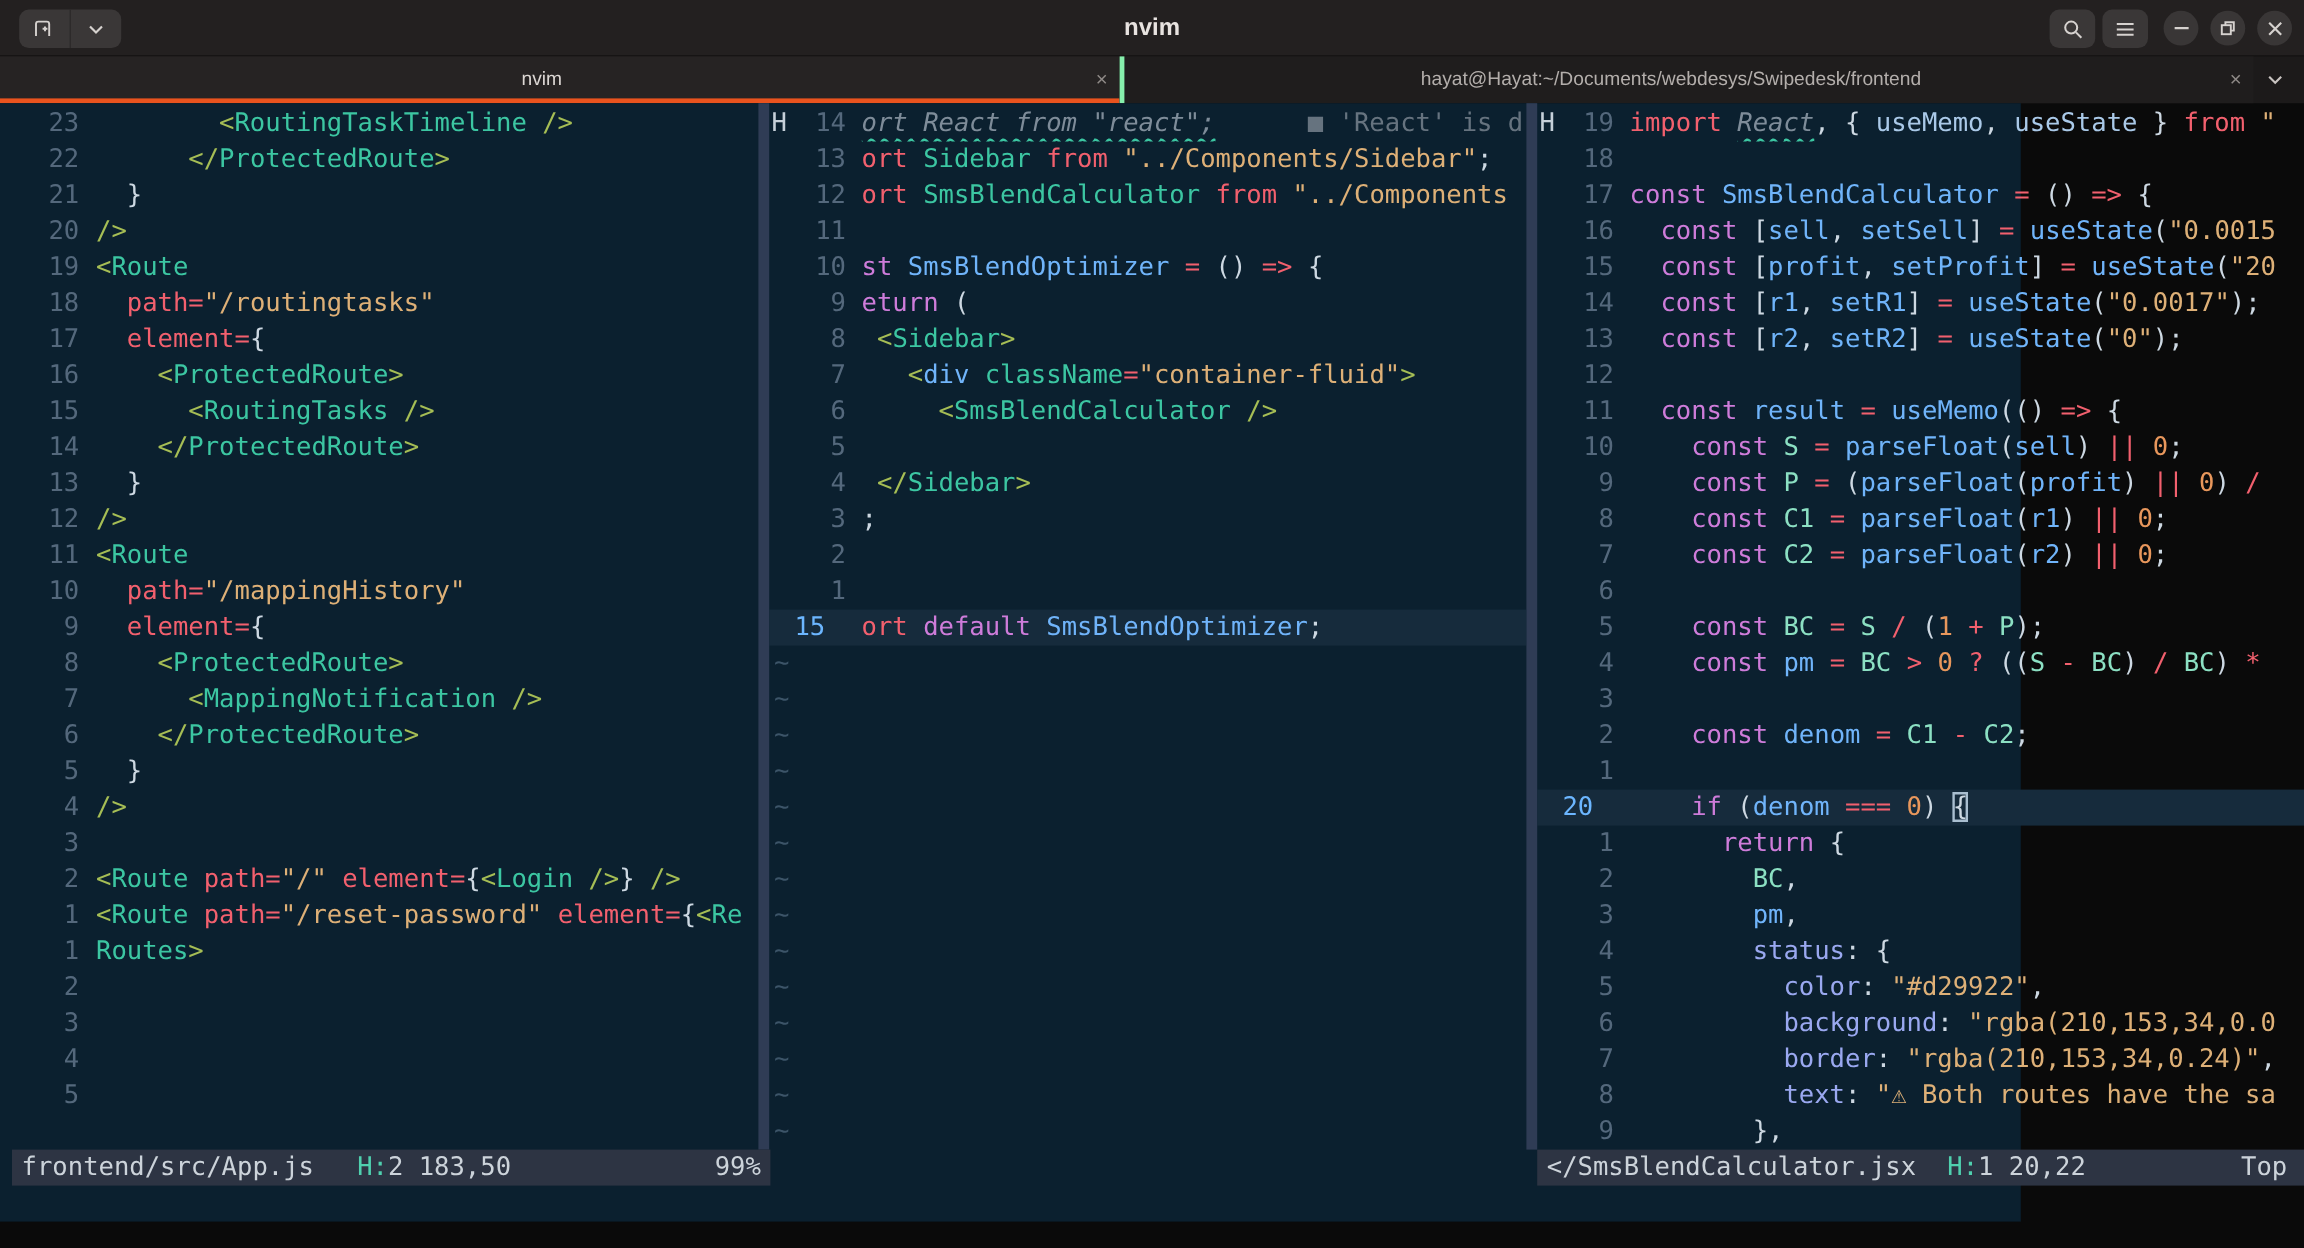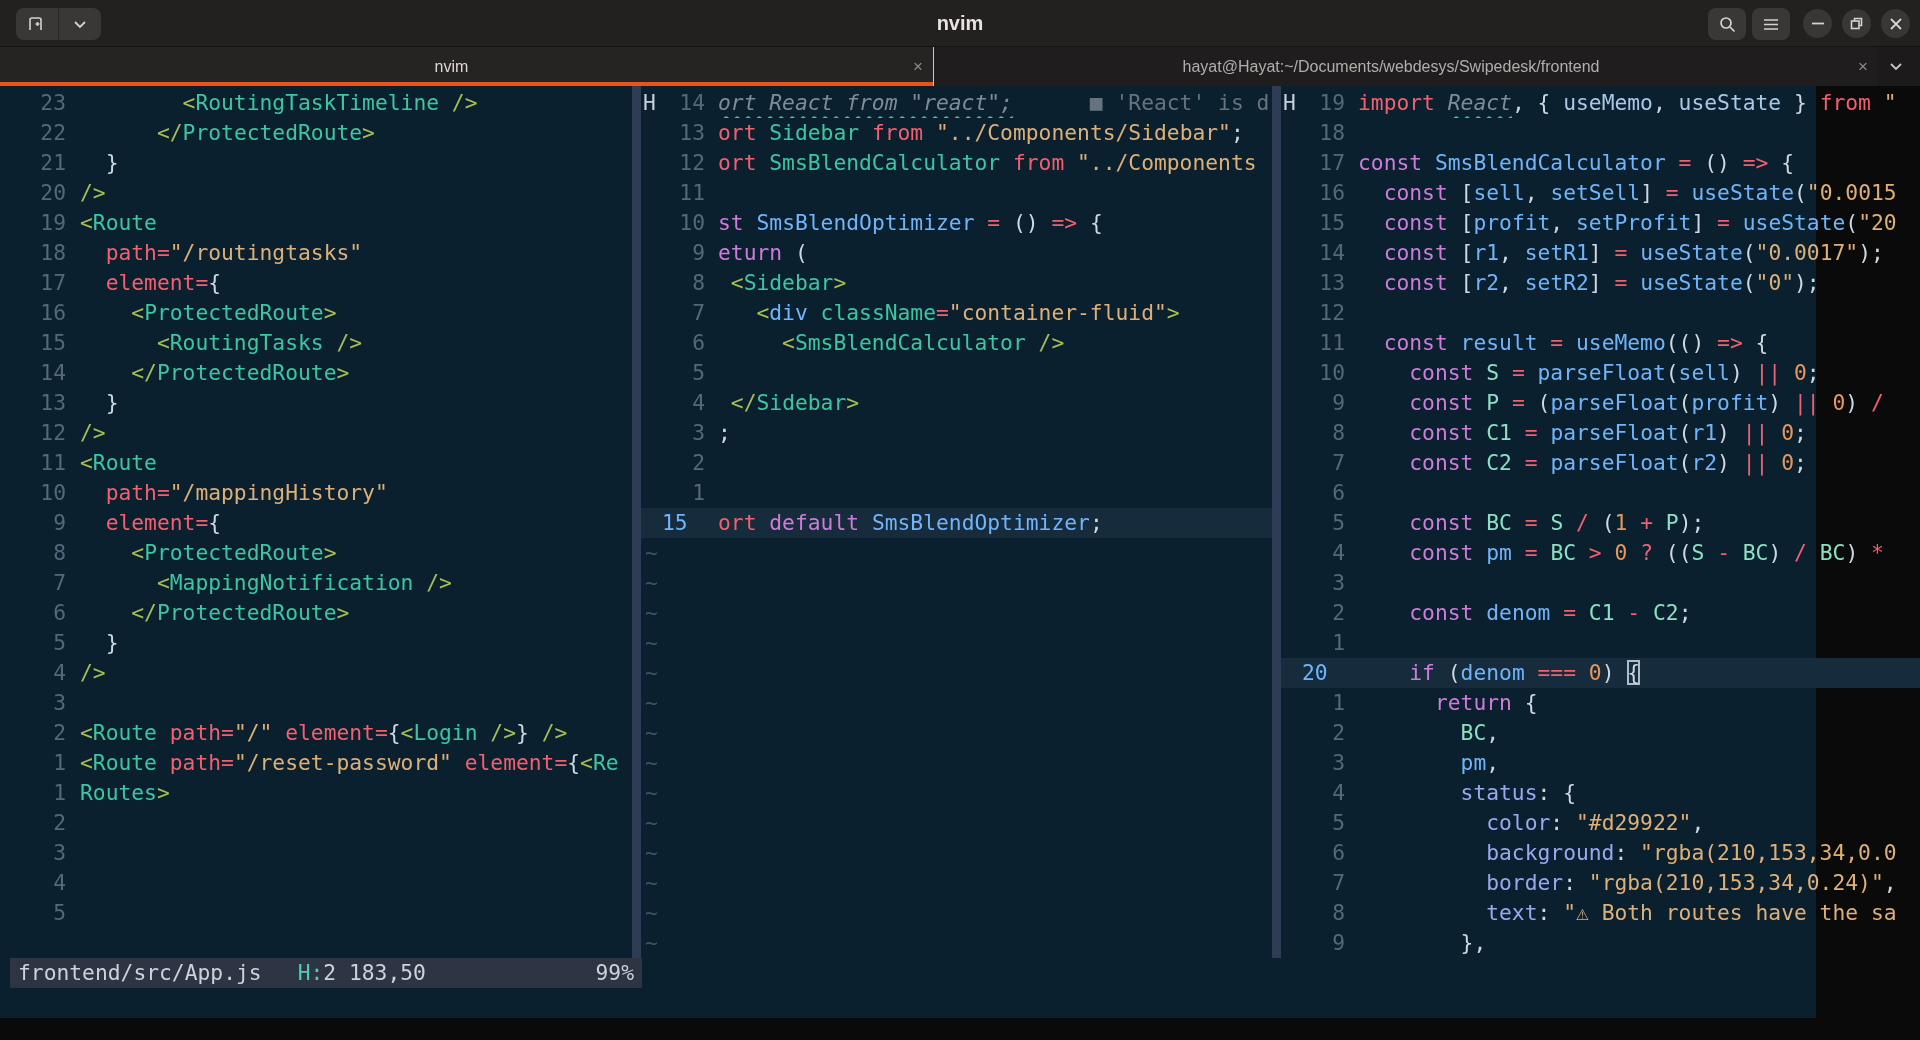--- a/index.html
+++ b/index.html
@@ -34,34 +34,34 @@
     color:#d6d2cf;
   }
   .tabbar {
     position:absolute; left:0; top:47px; width:1920px; height:39px;
     background:var(--tabbar); font-family:"Liberation Sans", sans-serif;
   }
   .tab { position:absolute; top:0; height:39px; display:flex; align-items:center; }
   .tab .tab-label { flex:1; text-align:center; font-size:16px; white-space:nowrap; overflow:hidden; }
   .tab.active { background:var(--tabactive); }
   .tab.active .tab-label { color:#dcd7d4; }
-  .tab.inactive { background:var(--tabinactive); border-left:1px solid #86efac; }
+  .tab.inactive { background:var(--tabinactive); border-left:4px solid #86efac; }
   .tab.inactive .tab-label { color:#b3aeab; }
   .tab .tab-close { width:30px; color:#8f8a87; font-size:17px; text-align:center; cursor:default; }
   .tab.active::after {
     content:""; position:absolute; left:0; bottom:0; width:100%; height:4px;
     background:var(--accent);
   }
   .tabbar-chevron {
     position:absolute; right:6px; top:0; height:39px; width:36px;
     display:flex; align-items:center; justify-content:center; color:#c9c4c1;
   }
   
   .nvim {
-    position:absolute; left:0; top:86px; width:1816px; height:932px;
+    position:absolute; left:0; top:86px; width:1684px; height:932px;
     background:var(--bg);
     text-decoration:underline;
   }
   .pane { position:absolute; top:2px; height:870px; overflow:hidden; }
   .winsep { position:absolute; top:0; width:9px; height:872px; background:var(--winsep); }
   .row { height:30px; line-height:30px; font-size:21.3px; display:flex; white-space:pre; color:var(--fg); }
   .row.cur { background:var(--cursorline); }
   .sign { width:15px; padding-left:2px; color:var(--sign); flex:none; }
   .ln { width:49px; text-align:right; color:var(--linenr); flex:none; }
   .pane.no-sign .ln { width:66px; }
@@ -266,15 +266,16 @@
       <div class="row"><span class="sign"> </span><span class="ln">6</span><span class="pad"></span><span class="code"><span class="tok-fg">          </span><span class="tok-prop">background</span><span class="tok-fg">: </span><span class="tok-org">"rgba(210,153,34,0.0</span></span></div>
       <div class="row"><span class="sign"> </span><span class="ln">7</span><span class="pad"></span><span class="code"><span class="tok-fg">          </span><span class="tok-prop">border</span><span class="tok-fg">: </span><span class="tok-org">"rgba(210,153,34,0.24)"</span><span class="tok-fg">,</span></span></div>
       <div class="row"><span class="sign"> </span><span class="ln">8</span><span class="pad"></span><span class="code"><span class="tok-fg">          </span><span class="tok-prop">text</span><span class="tok-fg">: </span><span class="tok-org">"⚠ Both routes have the sa</span></span></div>
       <div class="row"><span class="sign"> </span><span class="ln">9</span><span class="pad"></span><span class="code"><span class="tok-fg">        },</span></span></div>
     </div>
 
   <div class="winsep" style="left:632px;"></div>
   <div class="winsep" style="left:1272px;"></div>
 
   <div id="status-0" class="status" style="left: 10px; width: 632px;"><span class="sfile">frontend/src/App.js</span><span class="hblk" style="margin-left: 36px;"><span class="hl">H:</span>2 183,50</span><span class="spacer"></span><span class="sright" style="margin-right: 8px;">99%</span></div>
+  <div id="status-2" class="status" style="left: 1281px; width: 639px;"><span class="sfile">&lt;/SmsBlendCalculator.jsx</span><span class="hblk" style="margin-left: 26px;"><span class="hl">H:</span>1 20,22</span><span class="spacer"></span><span class="sright" style="margin-right: 14px;">Top</span></div>
 
   <div style="position:absolute;left:0;top:902px;width:1920px;height:30px;"></div>
 </div>
 
 </body></html>

